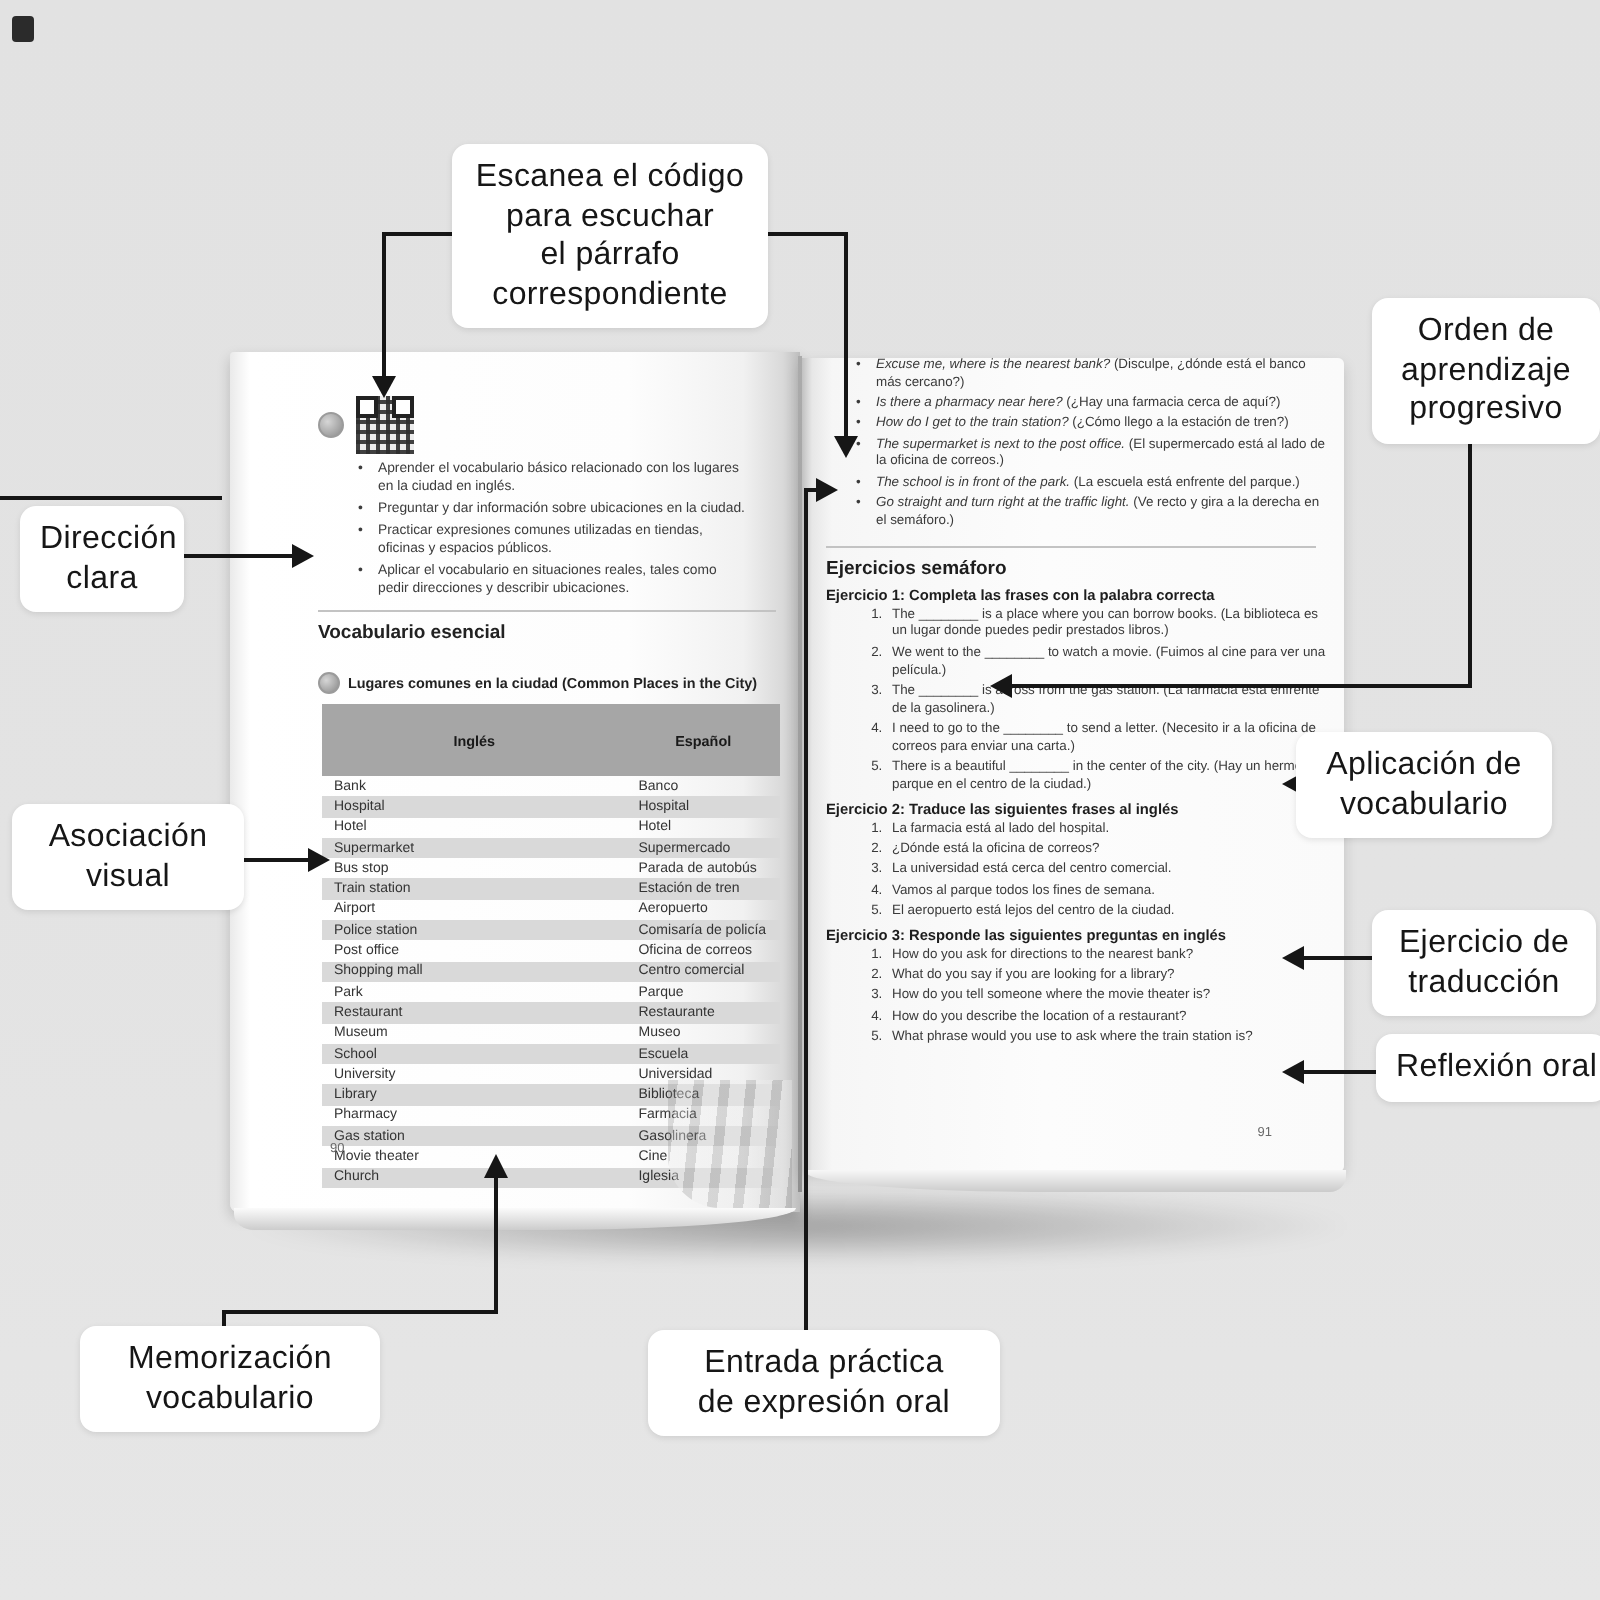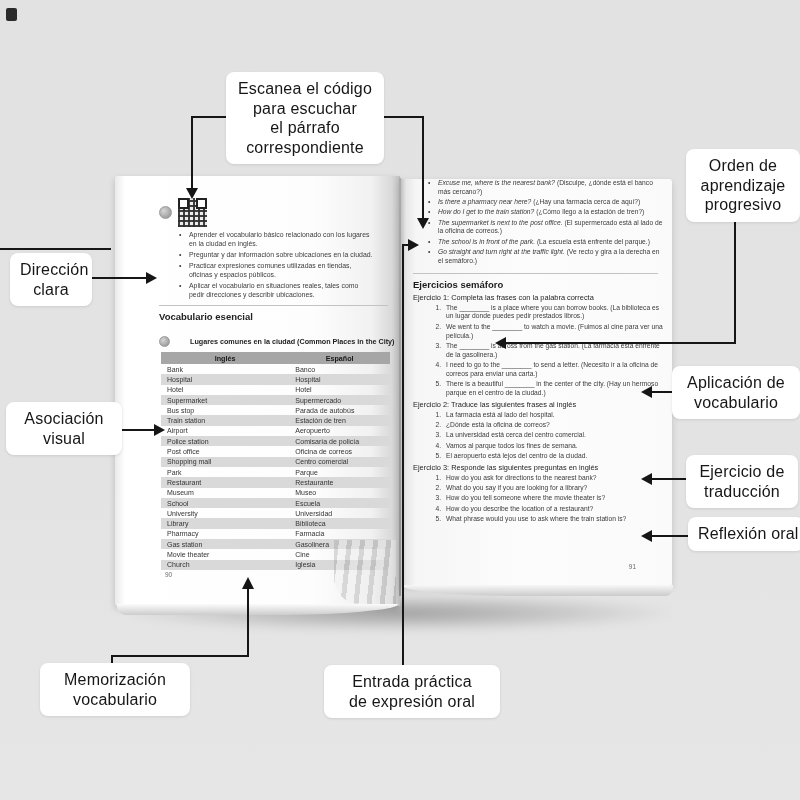--- a/index.html
+++ b/index.html
@@ -15,21 +15,21 @@
   
   .callout{position:absolute;background:#ffffff;border-radius:8px;color:#161616;
            font-size:16px;line-height:1.22;text-align:center;white-space:pre-line;
            padding:7px 10px;letter-spacing:.2px;box-shadow:0 1px 3px rgba(0,0,0,.10)}
   #c-scan{left:226px;top:72px;width:138px}
   #c-direction{left:10px;top:253px;width:62px}
   #c-visual{left:6px;top:402px;width:96px}
   #c-memo{left:40px;top:663px;width:130px}
   #c-oral{left:324px;top:665px;width:156px}
   #c-order{left:686px;top:149px;width:94px}
-  #c-apply{left:672px;top:366px;width:108px}
+  #c-apply{left:648px;top:366px;width:108px}
   #c-trans{left:686px;top:455px;width:92px}
   #c-reflex{left:688px;top:517px;width:96px;white-space:nowrap}
 
   
   .corner-mark{position:absolute;left:6px;top:8px;width:11px;height:13px;background:#2b2b2b;border-radius:2px}
 
   
   .book-shadow{position:absolute;left:118px;top:594px;width:562px;height:38px;
                background:radial-gradient(ellipse at center,rgba(0,0,0,.30) 0%,rgba(0,0,0,0) 70%);
                filter:blur(4px)}
@@ -60,42 +60,42 @@
   .qr::before,.qr::after{content:"";position:absolute;width:7px;height:7px;border:2px solid #222;background:#fff}
   .qr::before{left:0;top:0}
   .qr::after{right:0;top:0}
   .lp-title{font-family:"Liberation Serif",serif;font-size:13px;font-weight:700;color:#1c1c1c;margin:2px 0 2px 44px}
   .lp-obj-title{font-size:9.5px;font-weight:700;color:#222;margin:0 0 3px 52px}
   .obj-list{list-style:none;margin:0 10px 0 62px;padding:0;font-size:6.9px;line-height:9px;color:#3c3c3c;width:198px}
   .obj-list li{position:relative;padding-left:12px;margin-bottom:2px}
   .obj-list li::before{content:"\2022";position:absolute;left:2px}
   .rule{border:none;border-top:1px solid #c3c3c3;margin:6px 12px 5px 44px}
   .lp-vocab-title{font-size:9.5px;font-weight:700;margin:0 0 14px 44px;color:#222}
-  .lp-vocab-sub{display:flex;align-items:center;gap:20px;margin:0 0 5px 44px;font-size:7.2px;font-weight:700;color:#222}
+  .lp-vocab-sub{display:flex;align-items:center;gap:4px;margin:0 0 5px 44px;font-size:7.2px;font-weight:700;color:#222}
   .lp-vocab-sub .audio-icon{width:9px;height:9px}
   .vocab-table{border-collapse:collapse;margin-left:46px;width:229px;font-size:7px;color:#333;table-layout:fixed}
-  .vocab-table th{background:#a6a6a6;color:#191919;font-weight:700;font-size:7.2px;height:12px;text-align:center;padding:0}
+  .vocab-table th{background:#a6a6a6;color:#191919;font-weight:700;font-size:7.2px;height:12px;text-align:center;padding:12px}
   .vocab-table th:first-child{width:56%}
   .vocab-table td{height:10.3px;padding:0 0 0 6px;overflow:hidden;white-space:nowrap}
   .vocab-table tbody tr:nth-of-type(even){background:#d9d9d9}
   .page-num{position:absolute;font-size:6.5px;color:#6a6a6a}
   .pn-left{left:50px;bottom:28px}
   .pn-right{right:36px;bottom:16px}
 
   
   .rp-expr-head{display:flex;align-items:flex-start;gap:4px;margin:52px 10px 3px 13px}
   .rp-expr-head .audio-icon{width:10px;height:10px}
   .rp-expr-head h3{font-size:8.6px;font-weight:700;margin:0;color:#1d1d1d}
   .expr-list{list-style:none;margin:0 8px 0 28px;padding:0;font-size:6.7px;line-height:8.8px;color:#3a3a3a}
   .expr-list li{position:relative;padding-left:10px;margin-bottom:1.5px}
   .expr-list li::before{content:"\2022";position:absolute;left:0}
   .expr-list .en{font-style:italic}
   .rule-r{border:none;border-top:1px solid #c3c3c3;margin:7px 14px 5px 13px}
   .rp-ex-main{font-size:9.5px;font-weight:700;margin:0 0 3px 13px;color:#1d1d1d}
-  .ex-title{font-size:7.4px;font-weight:400;margin:2px 0 2px 13px;color:#1d1d1d}
+  .ex-title{font-size:7.4px;font-weight:700;margin:2px 0 2px 13px;color:#1d1d1d}
   .ex-list{margin:0 8px 2px 30px;padding:0 0 0 13px;font-size:6.7px;line-height:8.8px;color:#3a3a3a;list-style:decimal}
   .ex-list li{margin-bottom:1.5px;padding-left:3px}
 </style>
 </head>
 <body>
 
 <div class="stage">
 
   <div class="corner-mark"></div>
 

